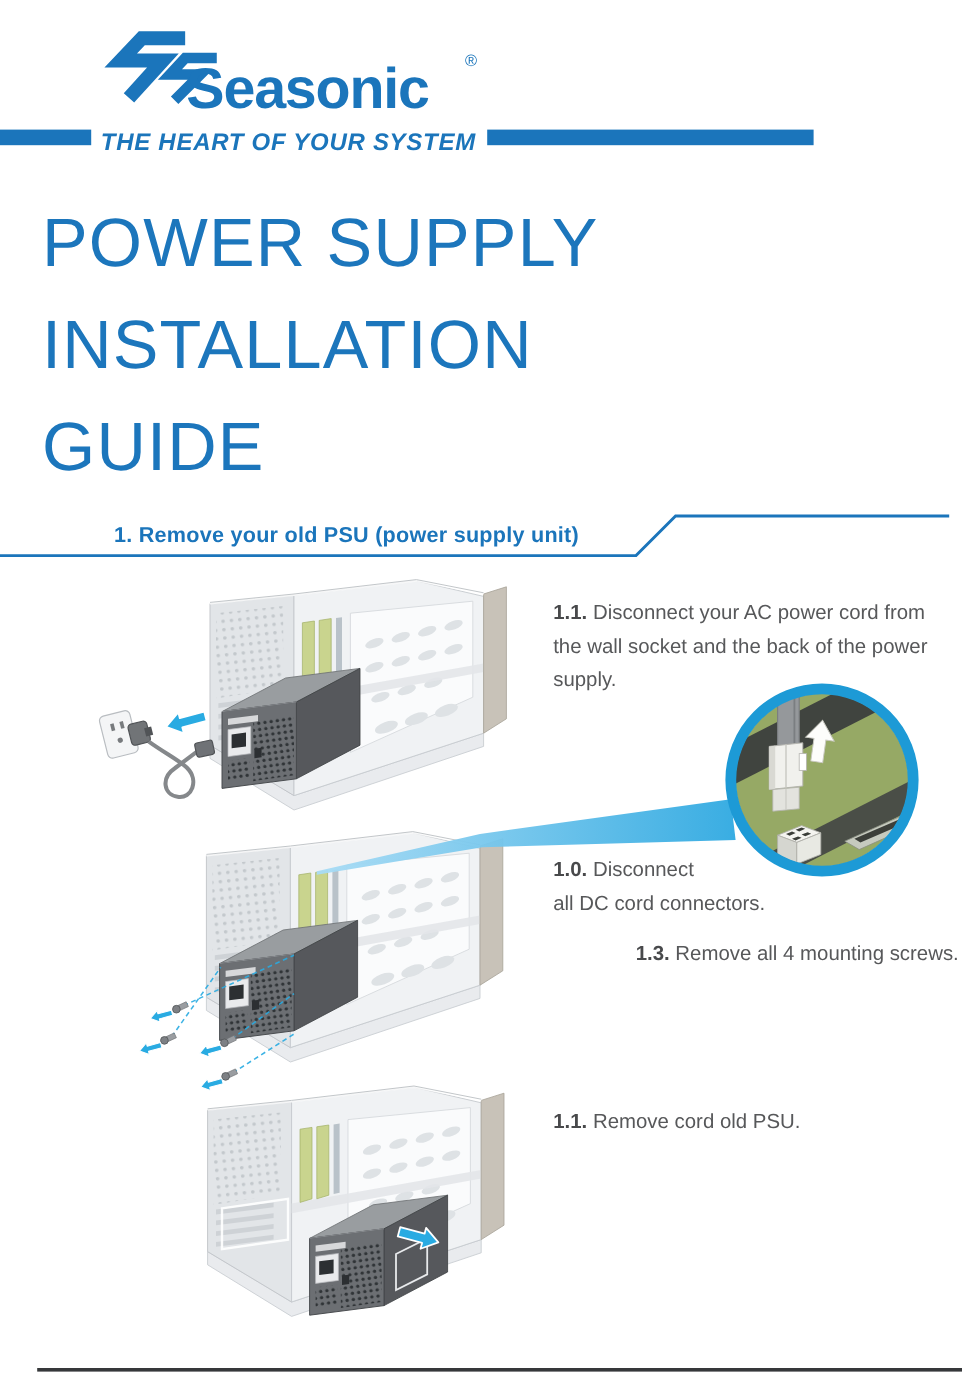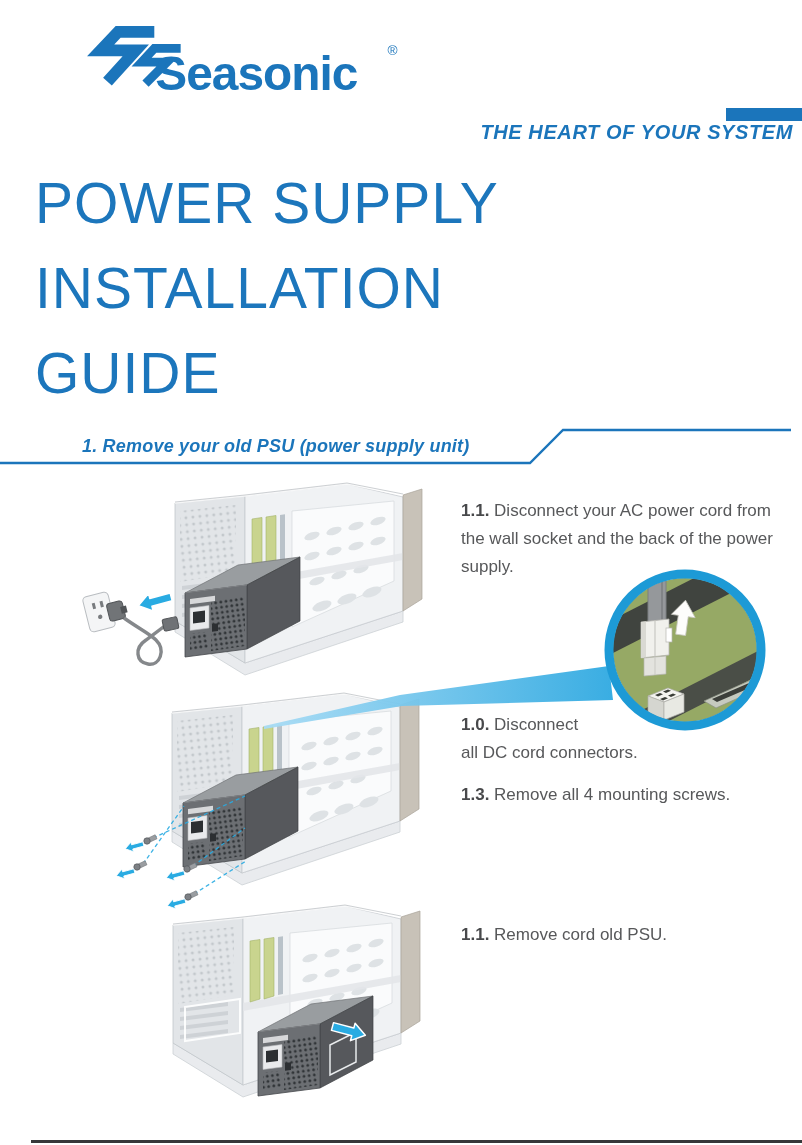--- a/index.html
+++ b/index.html
@@ -2,45 +2,45 @@
 <html><head>
 <meta charset="utf-8">
 <style>
   html,body{margin:0;padding:0;}
   body{
     width:802px;height:1145px;position:relative;background:#ffffff;
     font-family:"Liberation Sans", sans-serif;overflow:hidden;
   }
   
   .logo-svg{position:absolute;left:86px;top:24px;width:322px;height:82px;}
-  .tagline-row{position:absolute;left:0;top:108px;width:802px;height:17px;display:flex;align-items:flex-end;flex-direction:column;}
+  .tagline-row{position:absolute;left:0;top:108px;width:678px;height:17px;display:flex;align-items:flex-start;}
   .tag-bar-left{width:76px;height:13px;background:#1B75BB;flex:0 0 auto;}
   .tag-text{color:#1B75BB;font-weight:bold;font-style:italic;font-size:20px;letter-spacing:.6px;margin:0 9px 0 8px;white-space:nowrap;}
   .tag-bar-right{flex:1 1 auto;height:13px;background:#1B75BB;}
   
   .doc-title{
     position:absolute;left:35px;top:161px;margin:0;
     color:#1C76BC;font-size:57px;line-height:85px;font-weight:300;
     letter-spacing:1px;white-space:pre-line;
   }
   
   .section-line{position:absolute;left:0;top:424px;width:802px;height:46px;}
   .section-heading{
-    position:absolute;left:82px;top:436px;margin:0;
-    color:#1B75BB;font-size:18px;font-weight:bold;letter-spacing:.2px;white-space:nowrap;font-style:italic;
+    position:absolute;left:95px;top:436px;margin:0;
+    color:#1B75BB;font-size:18px;font-weight:bold;letter-spacing:.2px;white-space:nowrap;
   }
   
   .illus-svg{position:absolute;left:0;top:470px;width:802px;height:675px;}
   
   .step{position:absolute;left:461px;width:338px;font-size:17px;line-height:28px;color:#57585A;}
   .step .num{font-weight:bold;color:#48494B;margin-top:48px;}
   .step .txt{white-space:pre-line;}
   .step-1{top:497px;}
   .step-2{top:711px;}
-  .step-3{top:781px;}
+  .step-3{top:781px;text-align:right;}
   .step-4{top:921px;}
   
   .footer-rule{position:absolute;left:31px;top:1140px;width:771px;height:3px;background:#36383A;}
 </style>
 </head>
 <body>
 
 <svg class="logo-svg" viewBox="0 0 330 82">
   <g fill="none" stroke="#1B75BB">
     <polyline points="70,7 33,7 15,26 51,26 22,58" stroke-width="12"></polyline>

